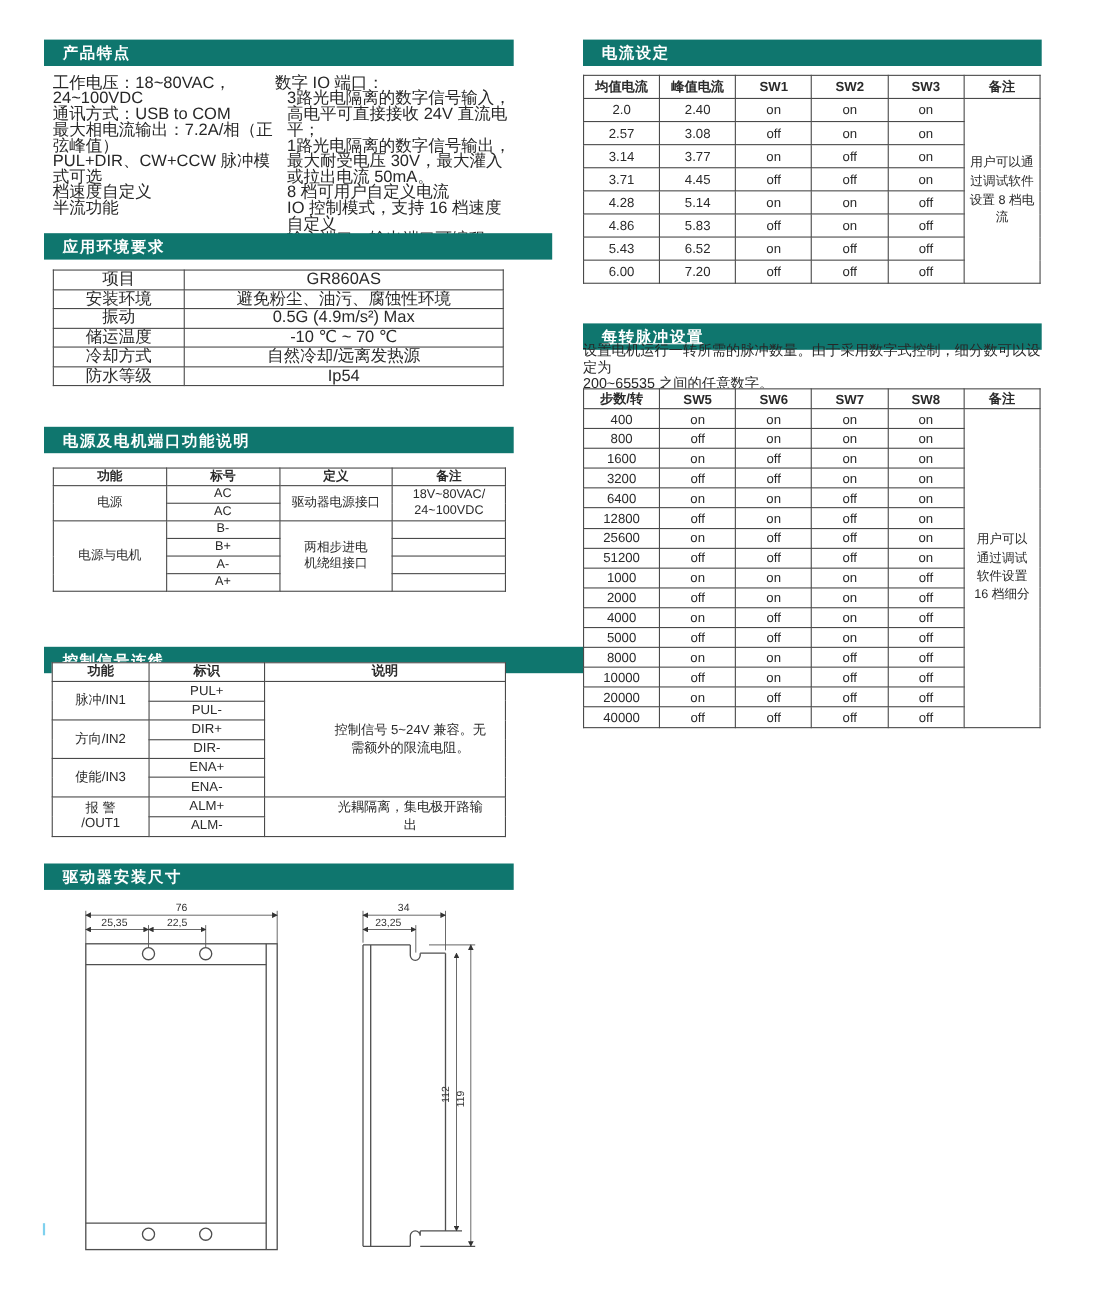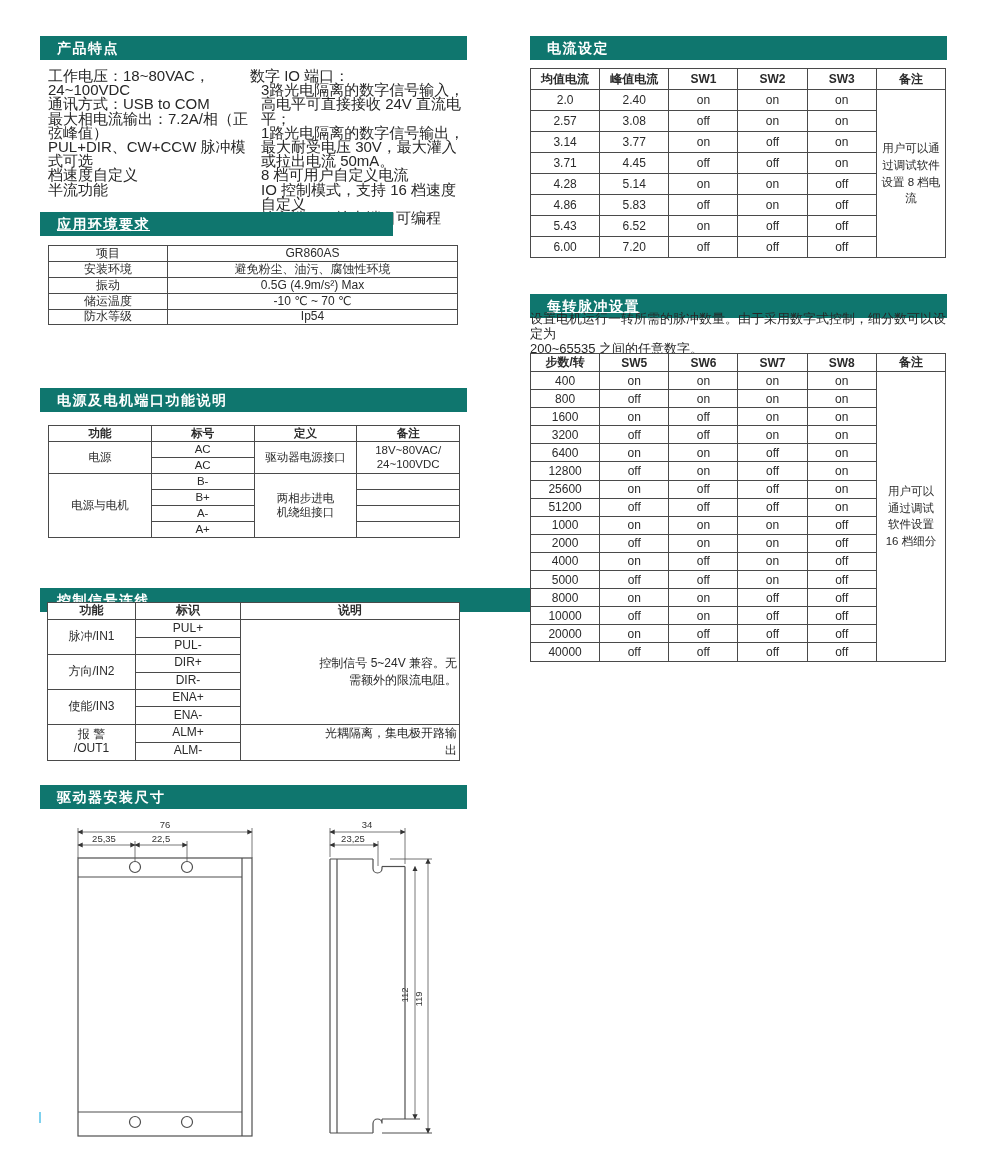--- a/index.html
+++ b/index.html
@@ -14,29 +14,29 @@
   .tbl th,.tbl td{border:1px solid #4a4a4a;text-align:center;padding:0 2px;overflow:hidden;
        font-weight:normal;box-sizing:border-box;}
   .tbl th{font-weight:bold;}
   .pre{white-space:pre-line;}
   
   .feat-wrap{display:flex;font-size:15px;line-height:14.2px;color:#272727;}
   .feat-left{width:202px;flex:none;}
   .feat-right{width:216px;flex:none;}
   .io-item{padding-left:11px;}
   
-  .env-tbl{font-size:12px;border-radius:21px;}
+  .env-tbl{font-size:15px;border-radius:21px;}
   .env-tbl td{height:15.9px;line-height:1.1;}
   
   .pow-tbl{font-size:11.5px;}
   .pow-tbl th,.pow-tbl td{height:16px;line-height:1.15;}
   
   .ctl-tbl{font-size:12px;}
   .ctl-tbl th,.ctl-tbl td{height:17.4px;line-height:1.15;}
-  .ctl-tbl td.desc{text-align:right;padding-left:48px;line-height:1.45;}
+  .ctl-tbl td.desc{text-align:center;padding-left:48px;line-height:1.45;}
   
   .cur-tbl{font-size:12px;}
   .cur-tbl th{height:21px;}
   .cur-tbl td{height:21px;}
   .pul-tbl{font-size:12px;}
   .pul-tbl th{height:18px;}
   .pul-tbl td{height:18.1px;}
   .note-cell{text-align:left;padding:0 5px;font-size:11.5px;line-height:1.45;}
   .intro{font-size:13px;line-height:15px;color:#272727;}
   
@@ -63,21 +63,21 @@
     <div class="feat-right">
       <div>数字 IO 端口：</div>
       <div class="io-item">3路光电隔离的数字信号输入，高电平可直接接收 24V 直流电平；</div>
       <div class="io-item">1路光电隔离的数字信号输出，最大耐受电压 30V，最大灌入或拉出电流 50mA。</div>
       <div class="io-item">8 档可用户自定义电流</div>
       <div class="io-item">IO 控制模式，支持 16 档速度自定义</div>
       <div class="io-item">输入端口、输出端口可编程</div>
     </div>
   </div>
 
-  <div class="abs hdr" style="left:40px;top:212px;width:353px;text-decoration:underline;">
+  <div class="abs hdr" style="left:40px;top:212px;width:462px;">
     <span>应用环境要求</span>
   </div>
   <table class="abs tbl env-tbl" style="left:48px;top:245px;width:410px;">
     <colgroup>
         <col style="width:119px;">
         <col>
       </colgroup>
     <tbody>
         <tr>
           <td>项目</td>
@@ -87,20 +87,24 @@
           <td>安装环境</td>
           <td>避免粉尘、油污、腐蚀性环境</td>
         </tr>
         <tr>
           <td>振动</td>
           <td>0.5G (4.9m/s²)  Max</td>
         </tr>
         <tr>
           <td>储运温度</td>
           <td>-10 ℃ ~ 70 ℃</td>
+        </tr>
+        <tr>
+          <td>冷却方式</td>
+          <td>自然冷却/远离发热源</td>
         </tr>
         <tr>
           <td>防水等级</td>
           <td>Ip54</td>
         </tr>
       </tbody>
   </table>
 
   <div class="abs hdr" style="left:40px;top:388px;width:427px;">
     <span>电源及电机端口功能说明</span>

